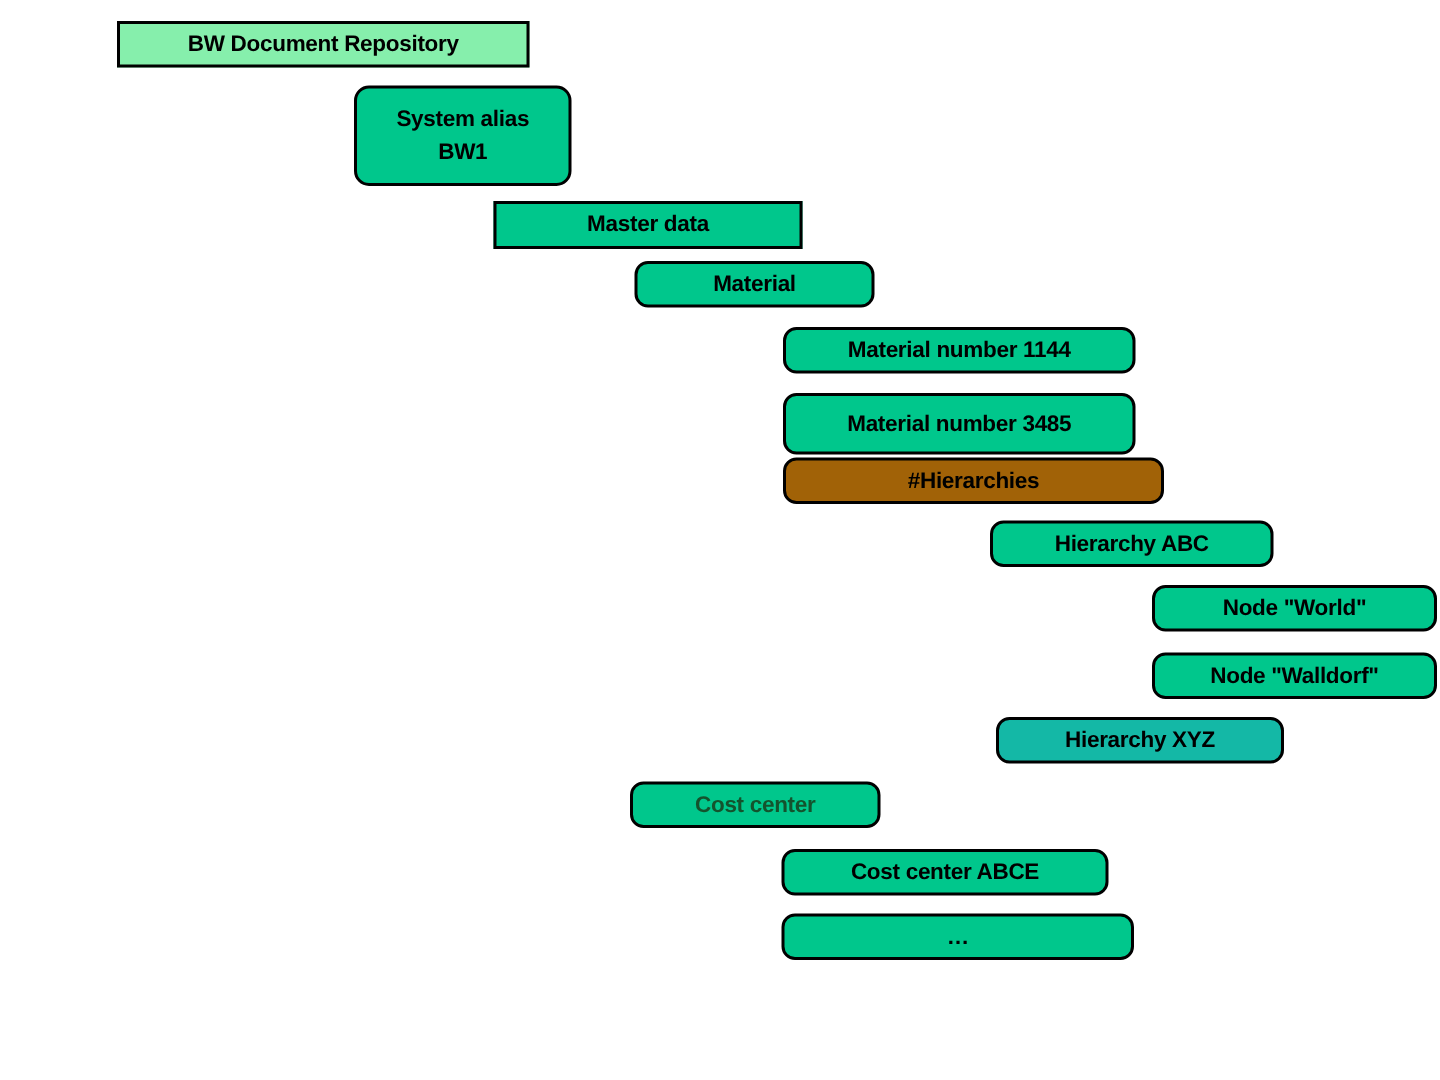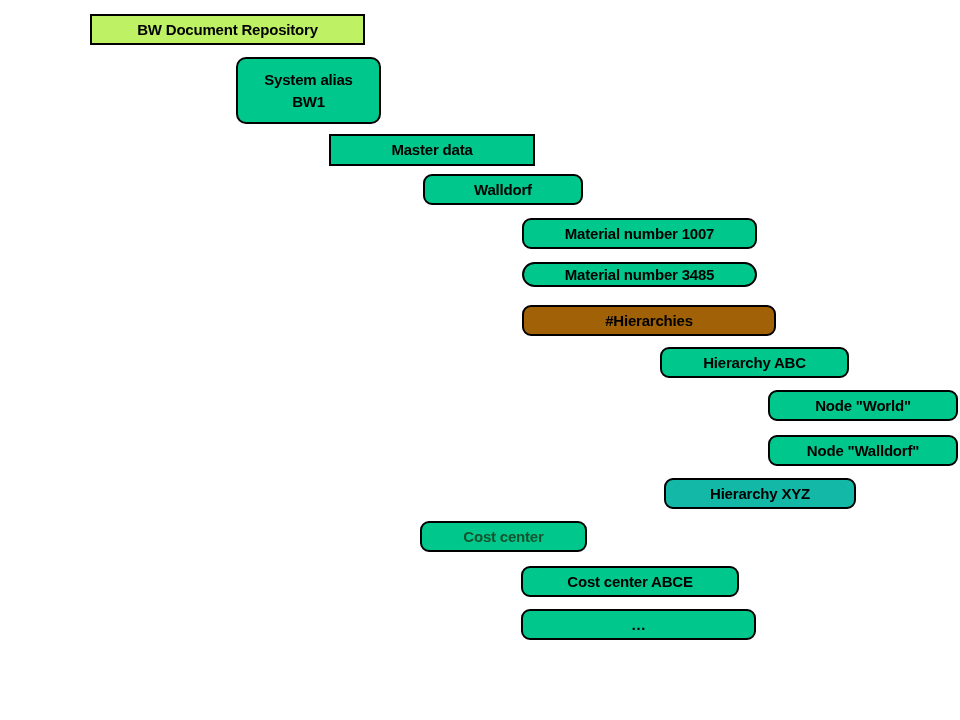--- a/index.html
+++ b/index.html
@@ -42,27 +42,27 @@
     border-radius: 0;
   }
   .node.multiline {
     line-height: 1.45;
   }
 </style>
 </head>
 <body>
 
 <div id="canvas" style="background: rgb(255, 255, 255);">
-    <div class="node square" style="left: 78px; top: 14px; width: 275px; height: 31px; background: #bef264; border-color: rgb(0, 0, 0); color: rgb(0, 0, 0); margin-left: 12px;"><span>BW Document Repository</span></div>
+    <div class="node square" style="left: 78px; top: 14px; width: 275px; height: 31px; background: #86efac; border-color: rgb(0, 0, 0); color: rgb(0, 0, 0);"><span>BW Document Repository</span></div>
     <div class="node square multiline" style="left: 236px; top: 57px; width: 145px; height: 67px; background: rgb(0, 199, 140); border-color: rgb(0, 0, 0); color: rgb(0, 0, 0); border-radius: 10px;"><span>System alias
 BW1</span></div>
     <div class="node square" style="left: 329px; top: 134px; width: 206px; height: 32px; background: rgb(0, 199, 140); border-color: rgb(0, 0, 0); color: rgb(0, 0, 0);"><span>Master data</span></div>
-    <div class="node rounded" style="left: 423px; top: 174px; width: 160px; height: 31px; background: rgb(0, 199, 140); border-color: rgb(0, 0, 0); color: rgb(0, 0, 0);"><span>Walldorf</span></div>
-    <div class="node rounded" style="left: 522px; top: 218px; width: 235px; height: 31px; background: rgb(0, 199, 140); border-color: rgb(0, 0, 0); color: rgb(0, 0, 0);"><span>Material number 1007</span></div>
-    <div class="node rounded" style="left: 522px; top: 262px; width: 235px; height: 25px; background: rgb(0, 199, 140); border-color: rgb(0, 0, 0); color: rgb(0, 0, 0); border-radius: 14px;"><span>Material number 3485</span></div>
+    <div class="node rounded" style="left: 423px; top: 174px; width: 160px; height: 31px; background: rgb(0, 199, 140); border-color: rgb(0, 0, 0); color: rgb(0, 0, 0);"><span>Material</span></div>
+    <div class="node rounded" style="left: 522px; top: 218px; width: 235px; height: 31px; background: rgb(0, 199, 140); border-color: rgb(0, 0, 0); color: rgb(0, 0, 0);"><span>Material number 1144</span></div>
+    <div class="node rounded" style="left: 522px; top: 262px; width: 235px; height: 41px; background: rgb(0, 199, 140); border-color: rgb(0, 0, 0); color: rgb(0, 0, 0);"><span>Material number 3485</span></div>
     <div class="node rounded" style="left: 522px; top: 305px; width: 254px; height: 31px; background: #a16207; border-color: rgb(0, 0, 0); color: rgb(0, 0, 0);"><span>#Hierarchies</span></div>
     <div class="node rounded" style="left: 660px; top: 347px; width: 189px; height: 31px; background: rgb(0, 199, 140); border-color: rgb(0, 0, 0); color: rgb(0, 0, 0);"><span>Hierarchy ABC</span></div>
     <div class="node rounded" style="left: 768px; top: 390px; width: 190px; height: 31px; background: rgb(0, 199, 140); border-color: rgb(0, 0, 0); color: rgb(0, 0, 0);"><span>Node "World"</span></div>
     <div class="node rounded" style="left: 768px; top: 435px; width: 190px; height: 31px; background: rgb(0, 199, 140); border-color: rgb(0, 0, 0); color: rgb(0, 0, 0);"><span>Node "Walldorf"</span></div>
     <div class="node rounded" style="left: 664px; top: 478px; width: 192px; height: 31px; background: #14b8a6; border-color: rgb(0, 0, 0); color: rgb(0, 0, 0);"><span>Hierarchy XYZ</span></div>
     <div class="node rounded" style="left: 420px; top: 521px; width: 167px; height: 31px; background: rgb(0, 199, 140); border-color: rgb(0, 0, 0); color: #14532d;"><span>Cost center</span></div>
     <div class="node rounded" style="left: 521px; top: 566px; width: 218px; height: 31px; background: rgb(0, 199, 140); border-color: rgb(0, 0, 0); color: rgb(0, 0, 0);"><span>Cost center ABCE</span></div>
     <div class="node rounded" style="left: 521px; top: 609px; width: 235px; height: 31px; background: rgb(0, 199, 140); border-color: rgb(0, 0, 0); color: rgb(0, 0, 0);"><span>…</span></div>
   </div>
 

